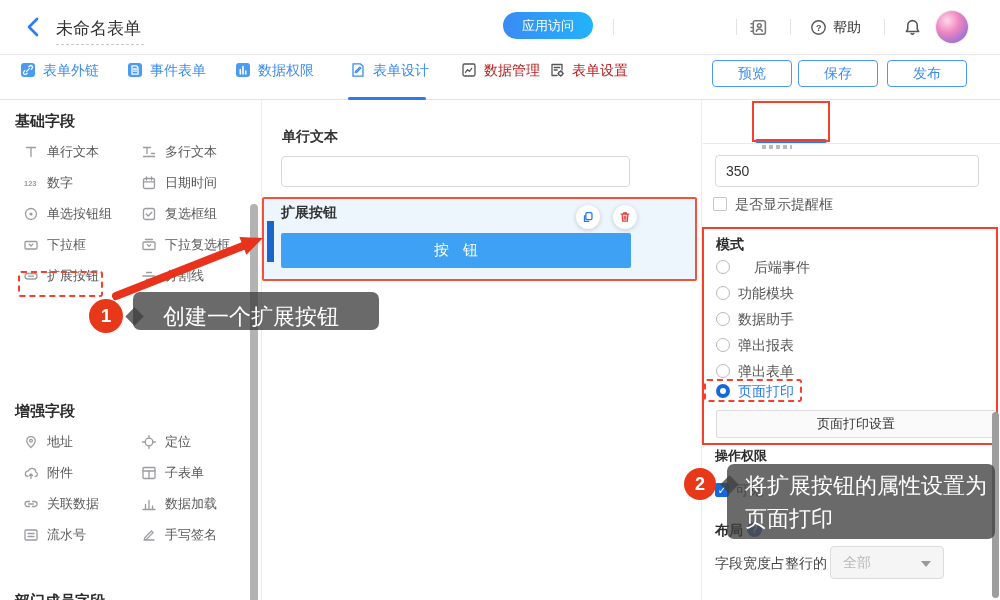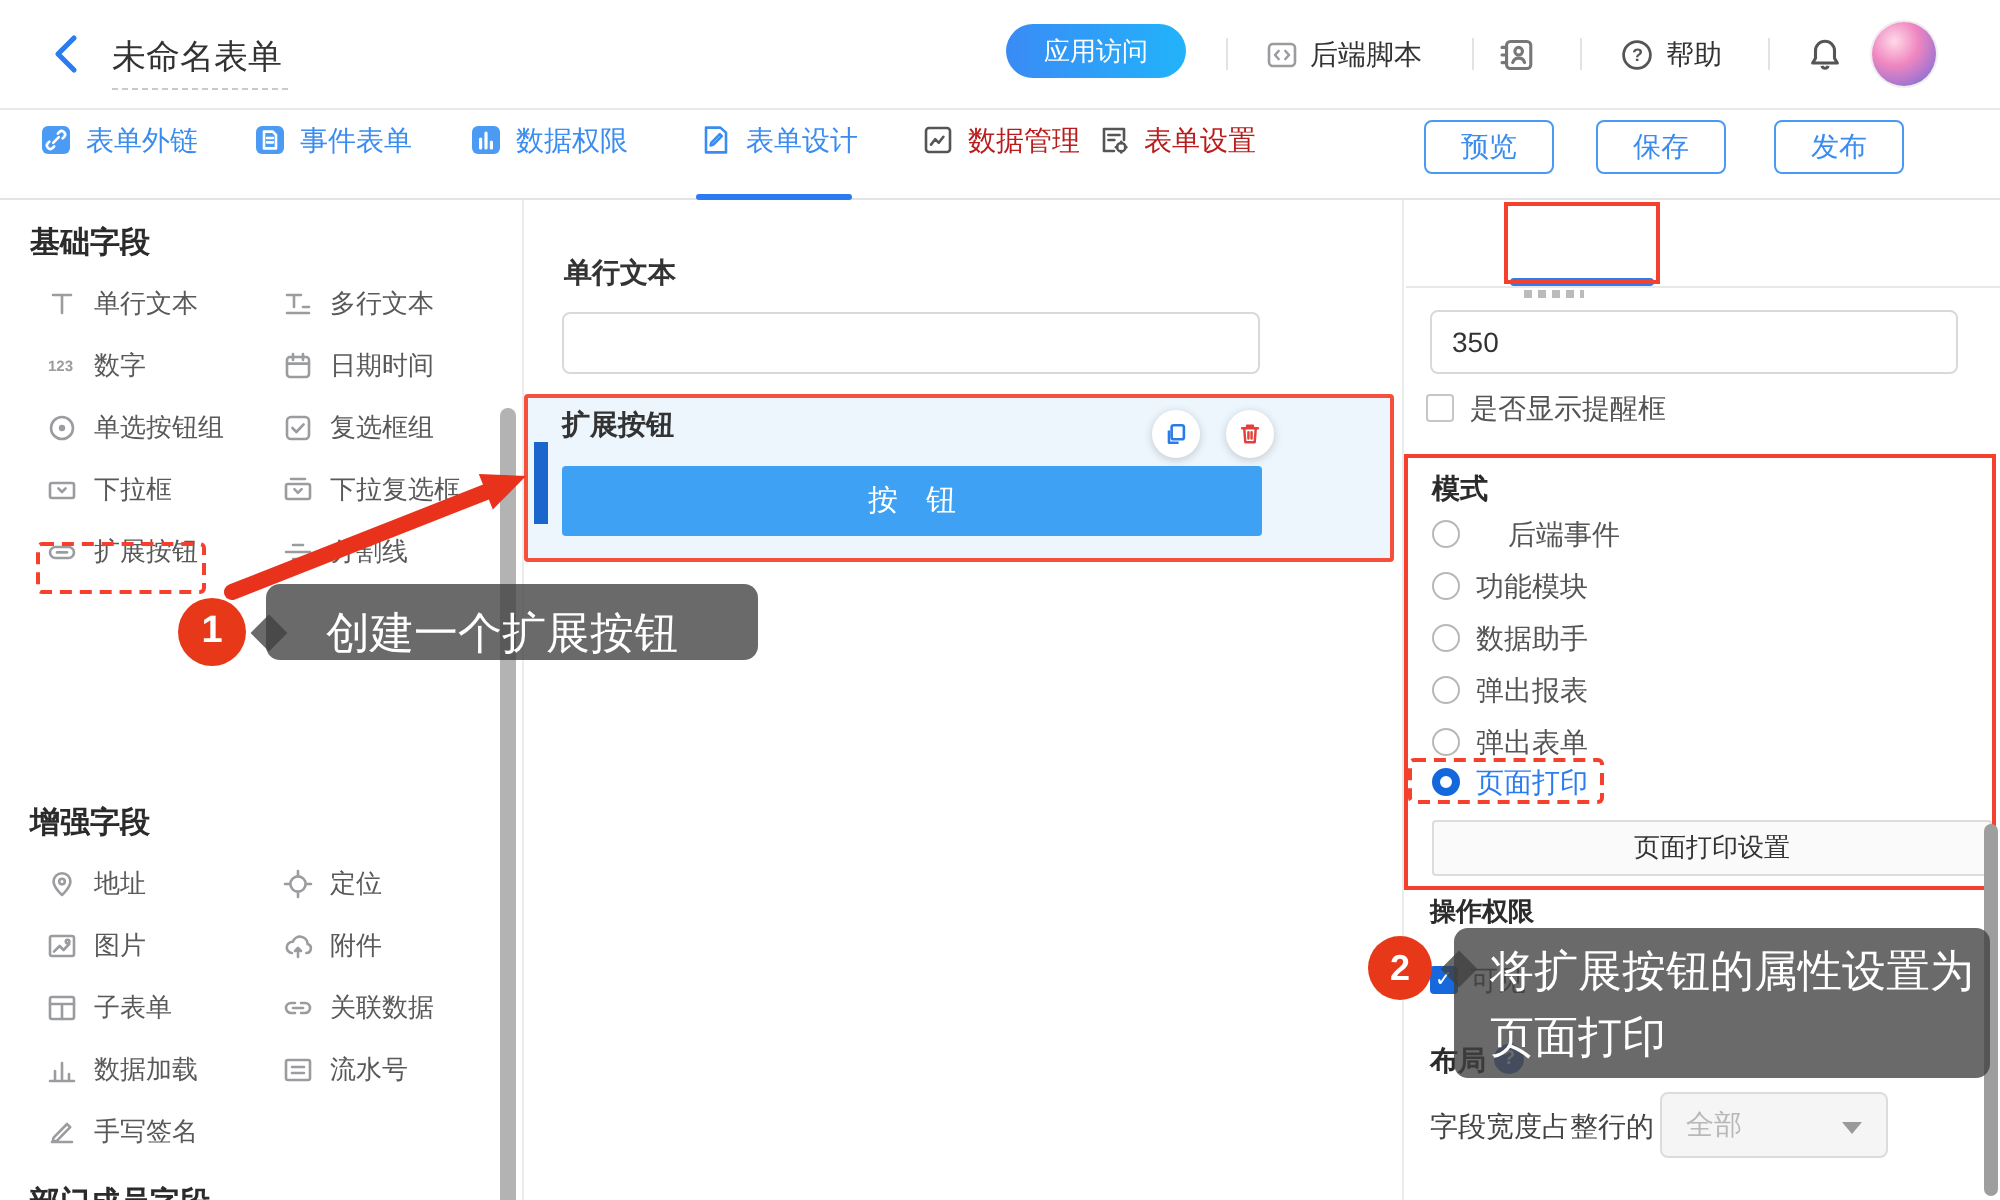--- a/index.html
+++ b/index.html
@@ -16,21 +16,21 @@
   .tb-div { position:absolute; top:19px; width:1px; height:16px; background:#e3e3e3; }
   .tb-item { position:absolute; top:0; height:55px; display:flex; align-items:center; gap:6px; font-size:14px; color:#333; cursor:pointer; }
   .avatar { position:absolute; left:936px; top:11px; width:32px; height:32px; border-radius:50%; background:radial-gradient(circle at 35% 30%, #ffd9e8 0%, #ef86c0 40%, #8a6fd6 85%); box-shadow:0 0 0 1px #eee; cursor:pointer; }
 
   
   .navbar { position:absolute; left:0; top:56px; width:1000px; height:44px; background:#fff; border-bottom:1px solid #e4e4e4; z-index:5; }
   .ntab { position:absolute; top:6px; height:32px; display:flex; gap:7px; font-size:14px; cursor:pointer; }
   .ntab.blue { color:#3b8cf0; }
   .ntab.dark { color:#b91c1c; }
   .underline { position:absolute; left:348px; top:41px; width:78px; height:3px; background:#2b7cf0; border-radius:2px; }
-  .navbtn { position:absolute; top:4px; width:65px; height:27px; border:1px solid #4a9af5; border-radius:4px; background:#fff; color:#3b8cf0; font-size:14px; display:flex; align-items:center; justify-content:center; cursor:pointer; }
+  .navbtn { position:absolute; top:4px; width:80px; height:27px; border:1px solid #4a9af5; border-radius:4px; background:#fff; color:#3b8cf0; font-size:14px; display:flex; align-items:center; justify-content:center; cursor:pointer; }
 
   
   .sidebar { position:absolute; left:0; top:100px; width:260px; height:500px; background:#fff; }
   .canvas  { position:absolute; left:261px; top:100px; width:441px; height:500px; background:#fff; border-left:1px solid #ececec; border-right:1px solid #ececec; }
   .rpanel  { position:absolute; left:703px; top:100px; width:297px; height:500px; background:#fff; }
   .scroll-thumb { position:absolute; border-radius:4px; }
 
   
   .sec-title { font-size:15px; font-weight:bold; color:#2b2b2b; padding-left:15px; }
   .items { display:grid; grid-template-columns:118px 112px; padding-left:23px; margin-top:5px; }
@@ -79,27 +79,20 @@
 
   <div class="topbar">
     <div class="back">
       <svg width="18" height="22" viewBox="0 0 18 22">
           <path d="M13 3L5 11l8 8" stroke="#2b7cf0" stroke-width="2.6" fill="none" stroke-linecap="round" stroke-linejoin="round"></path>
         </svg>
     </div>
     <div class="doc-title">未命名表单</div>
     <div class="pill">应用访问</div>
     <div class="tb-div" style="left:613px"></div>
-    <div class="tb-item" style="left:633px">
-      <svg class="icn" viewBox="0 0 16 16" style="width:17px;height:17px">
-          <rect x="1.5" y="2.5" width="13" height="11" rx="2" stroke="#666"></rect>
-          <path d="M6.3 6L4.5 8l1.8 2M9.7 6l1.8 2-1.8 2" stroke="#666"></path>
-        </svg>
-      <span>后端脚本</span>
-    </div>
     <div class="tb-div" style="left:736px"></div>
     <div class="tb-item" style="left:749px">
       <svg viewBox="0 0 16 16" width="19" height="19" fill="none" stroke="#777" stroke-width="1.3" stroke-linecap="round">
           <rect x="3.6" y="2.3" width="10.2" height="11.4" rx="1.6"></rect>
           <circle cx="8.7" cy="6.4" r="1.6"></circle>
           <path d="M6.2 11.2a2.6 2.6 0 0 1 5 0M1.7 4.8h1.9M1.7 8h1.9M1.7 11.2h1.9"></path>
         </svg>
     </div>
     <div class="tb-div" style="left:790px"></div>
     <div class="tb-item" style="left:810px">
@@ -254,28 +247,20 @@
               <circle cx="8" cy="6.8" r="1.4"></circle>
             </svg>
             <span>地址</span>
           </div>
         <div class="fld">
             <svg class="icn" viewBox="0 0 16 16">
               <circle cx="8" cy="8" r="3.8"></circle>
               <path d="M8 1.5v2.2M8 12.3v2.2M1.5 8h2.2M12.3 8h2.2"></path>
             </svg>
             <span>定位</span>
-          </div>
-        <div class="fld">
-            <svg class="icn" viewBox="0 0 16 16">
-              <rect x="2" y="3" width="12" height="10" rx="1"></rect>
-              <path d="M4 10.8l2.8-2.8 2 2 2.8-3"></path>
-              <circle cx="10.8" cy="5.8" r="0.9"></circle>
-            </svg>
-            <span>图片</span>
           </div>
         <div class="fld">
             <svg class="icn" viewBox="0 0 16 16">
               <path d="M5 11.5a2.8 2.8 0 1 1 .4-5.6A3.8 3.8 0 0 1 12.8 7a2.3 2.3 0 0 1-.6 4.5"></path>
               <path d="M8 13.5V9.2M6.5 10.5L8 9l1.5 1.5"></path>
             </svg>
             <span>附件</span>
           </div>
         <div class="fld">
             <svg class="icn" viewBox="0 0 16 16">

